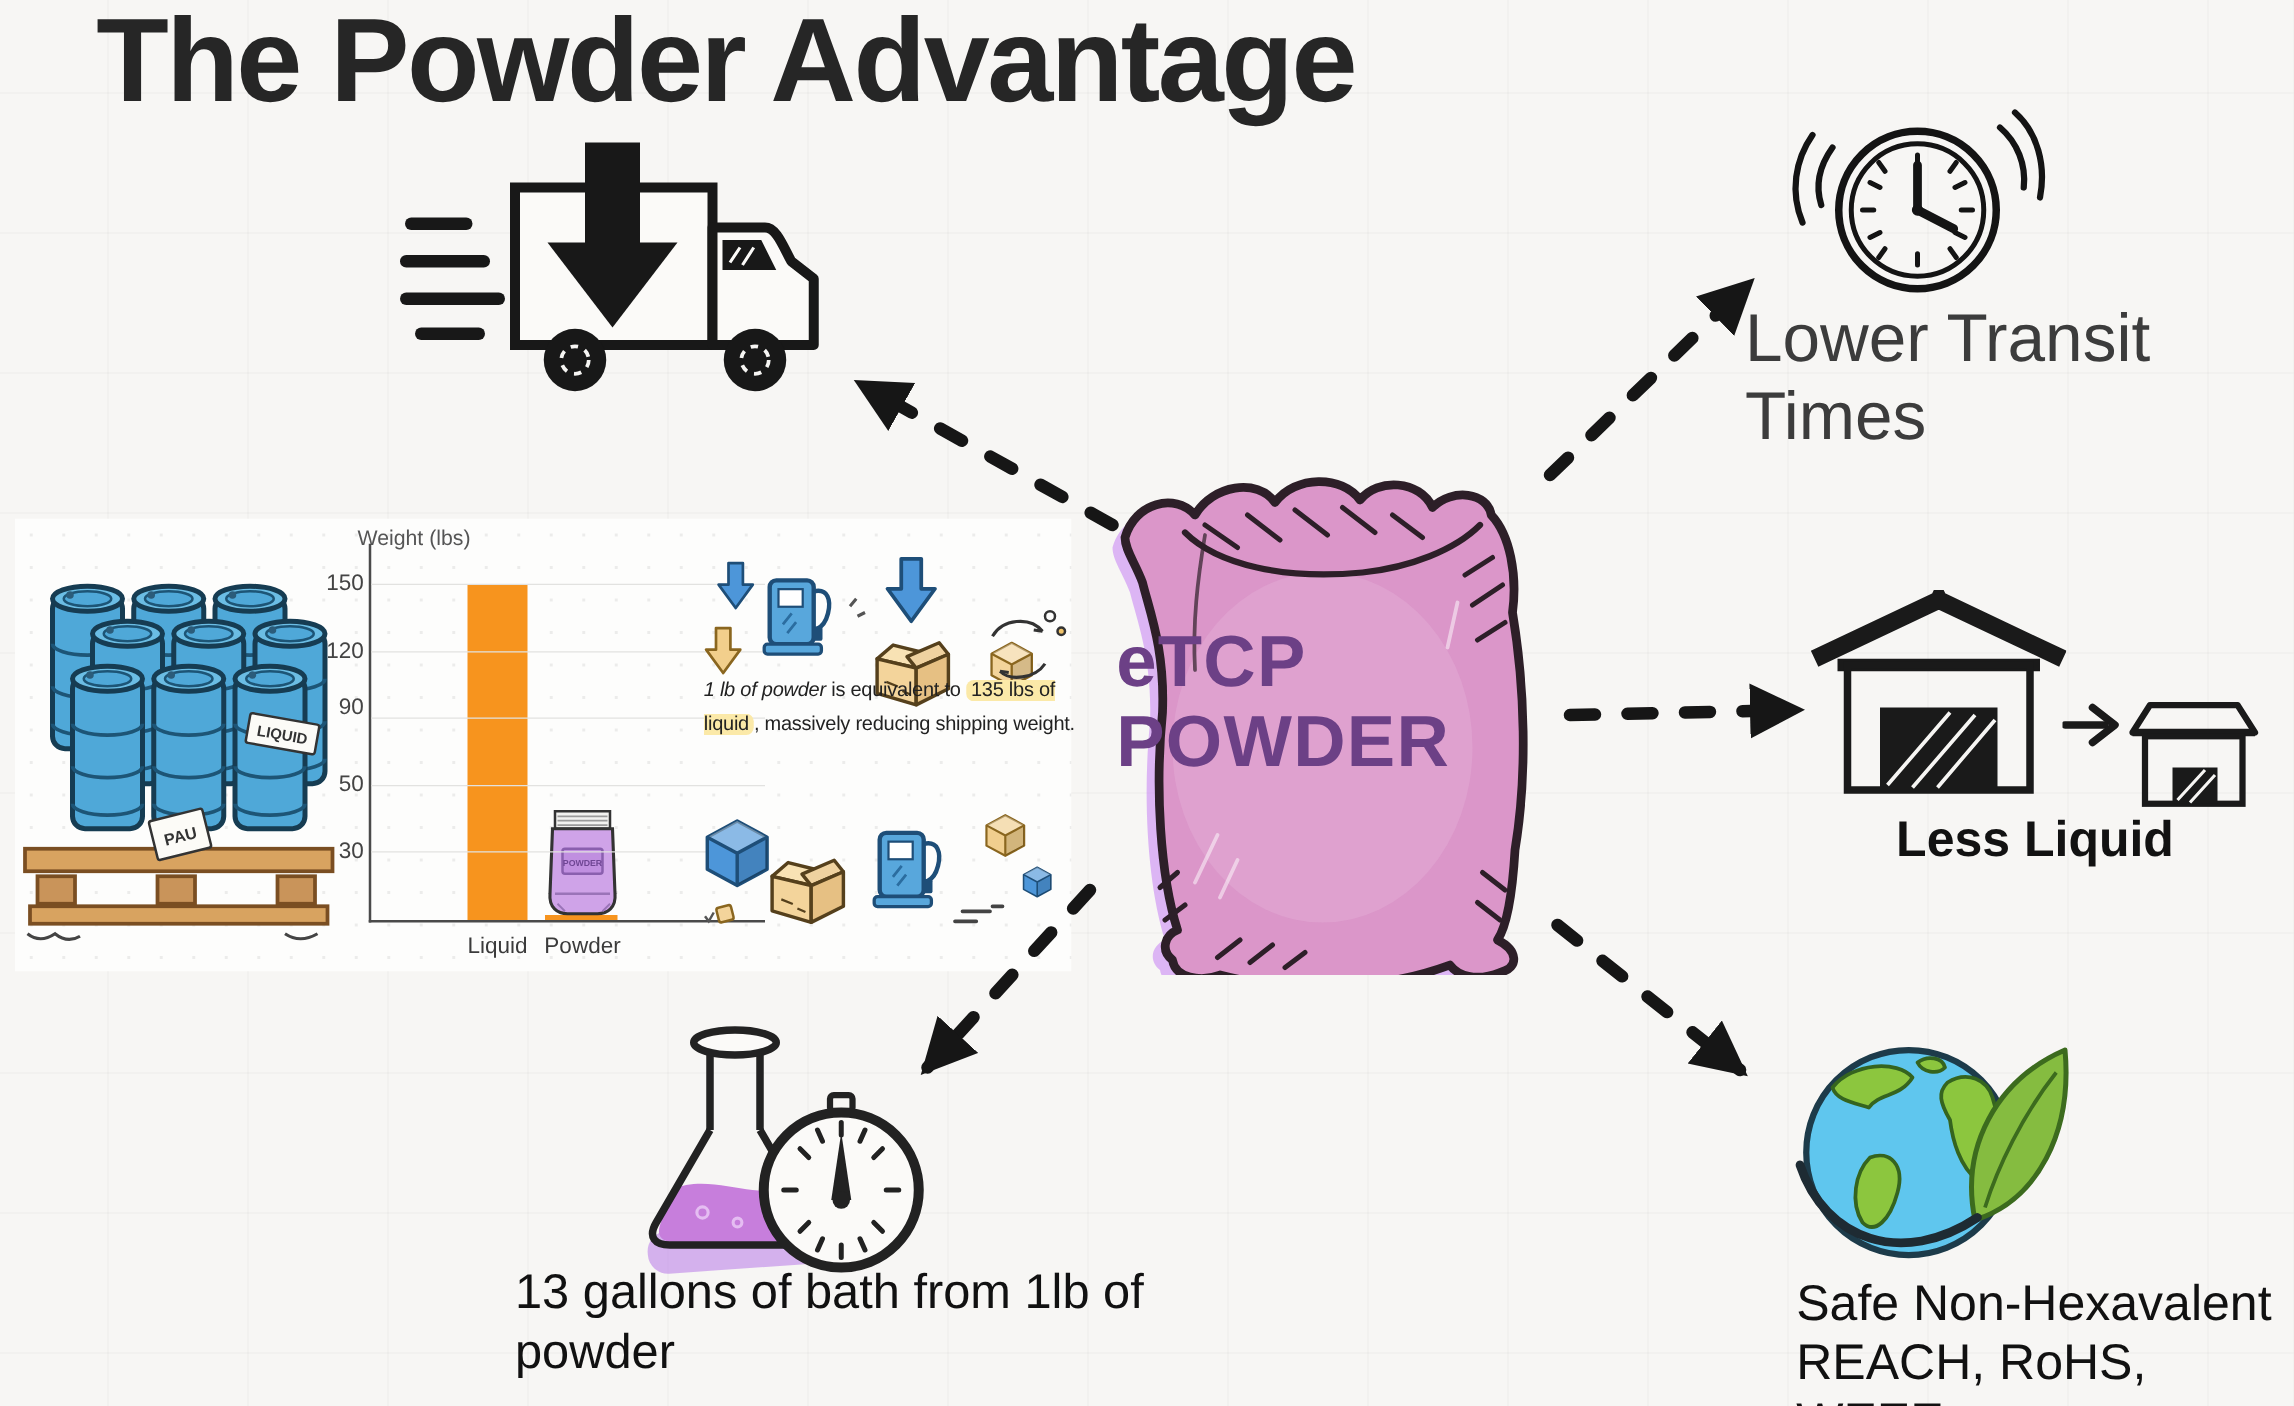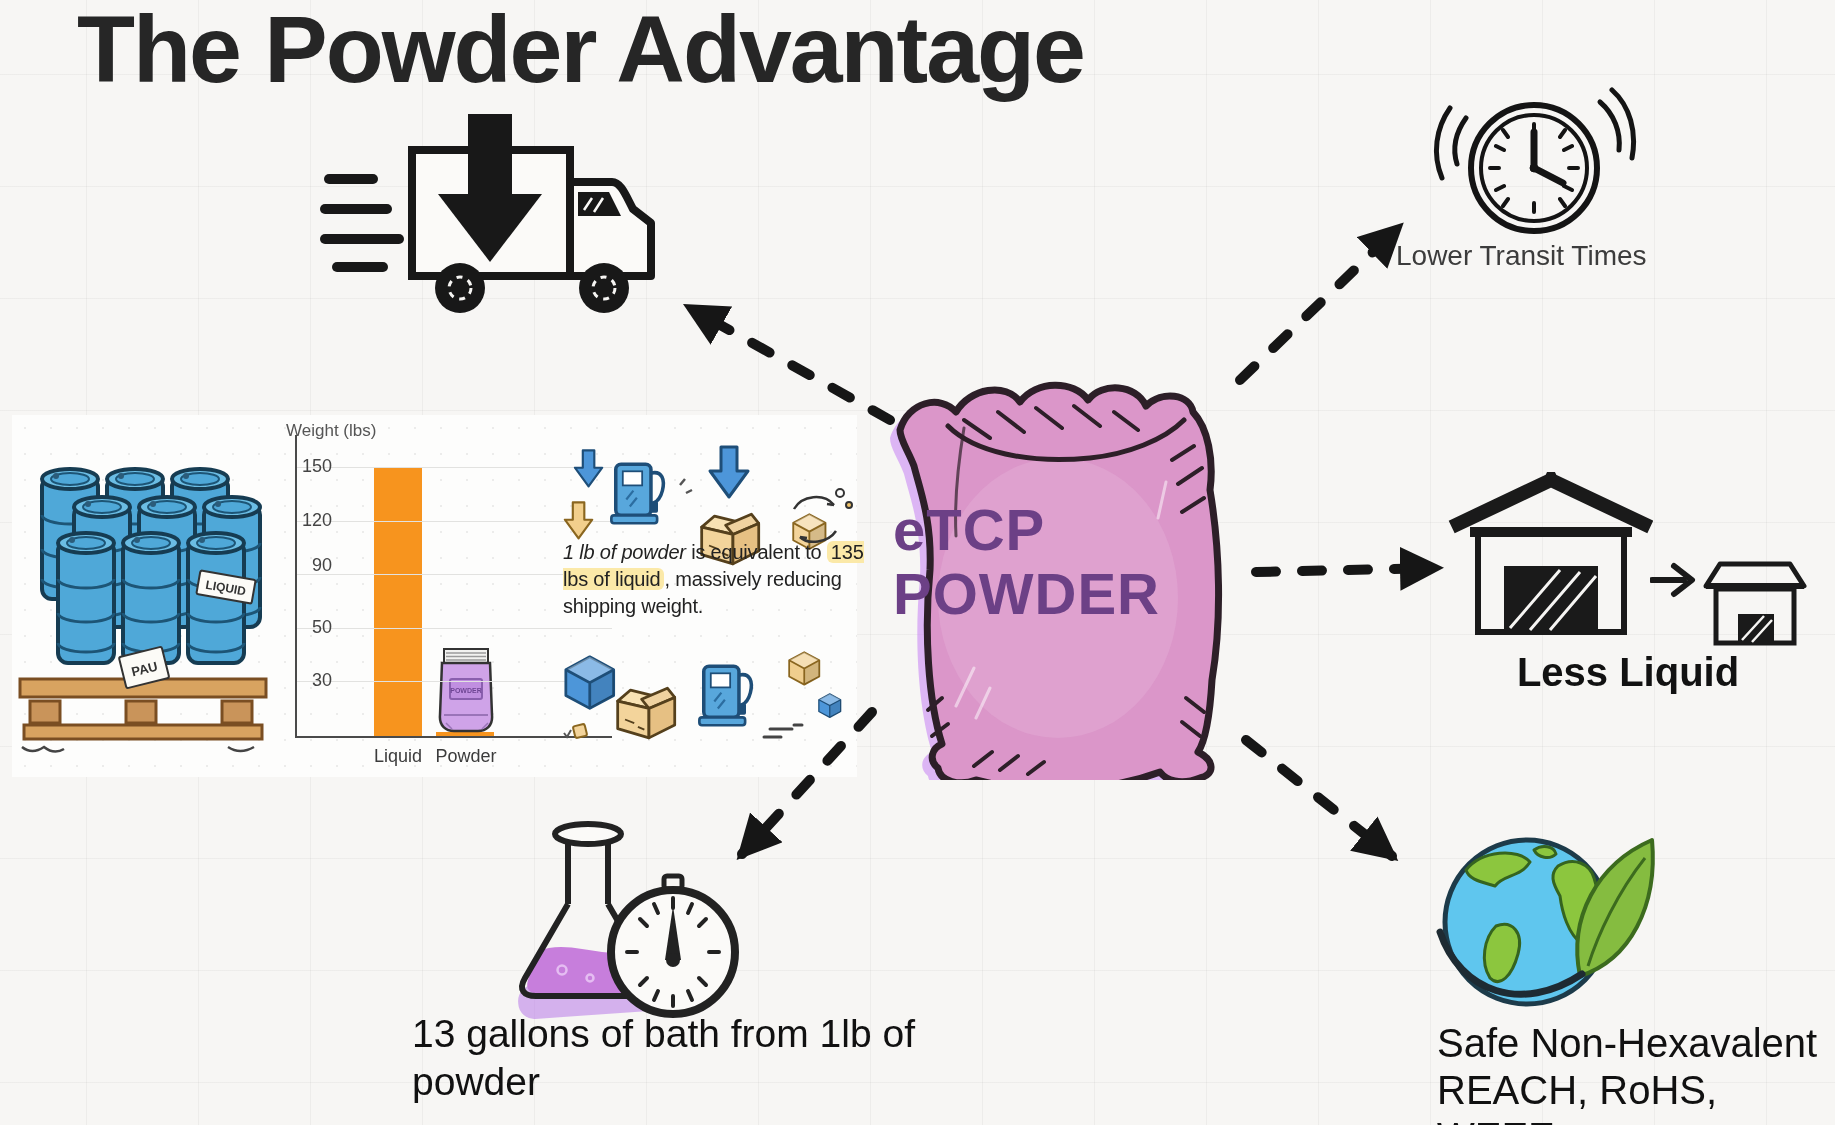--- a/index.html
+++ b/index.html
@@ -3,36 +3,36 @@
 <meta charset="utf-8">
 <style>
   html,body{margin:0;padding:0;background:#eceae7;font-family:"Liberation Sans",sans-serif;}
   .stage{position:relative;width:1835px;height:1125px;overflow:hidden;background:#f7f6f4;
     background-image:
       linear-gradient(to right, rgba(150,150,150,.10) 1px, transparent 1px),
       linear-gradient(to bottom, rgba(150,150,150,.10) 1px, transparent 1px);
     background-size:112px 112px;background-position:-26px -38px;}
   .abs{position:absolute;}
   .title{left:66px;top:0px;font-size:95px;font-weight:700;letter-spacing:-2px;color:#262626;line-height:1.05;margin-left:11px;}
-  .transit-label{left:1396px;top:240px;width:440px;font-size:28px;font-weight:400;color:#3c3c3c;}
+  .transit-label{left:1396px;top:240px;width:440px;font-size:54px;font-weight:400;color:#3c3c3c;}
   .storage-label{left:1448px;top:650px;width:360px;font-size:40px;font-weight:700;text-align:center;color:#121212;}
   .bath-label{left:412px;top:1010px;width:640px;font-size:39px;line-height:48px;font-weight:400;color:#111;}
   .safety-label{left:1437px;top:1020px;font-size:40px;line-height:47px;font-weight:400;color:#111;}
   
   .panel{left:12px;top:415px;width:845px;height:362px;background:#fdfdfc;
     background-image:radial-gradient(rgba(0,0,0,.065) 1.2px, transparent 1.4px);
     background-size:26px 26px;}
   .chart-ylabel{left:274px;top:6px;font-size:17px;color:#555;}
   .plot{left:283px;top:20px;width:315px;height:301px;border-left:2px solid #4a4a4a;border-bottom:2px solid #4a4a4a;}
   .gridline{position:absolute;left:0;width:100%;height:1px;background:#e2e2e0;}
-  .ytick{position:absolute;left:-44px;width:38px;text-align:right;font-size:18px;color:#444;margin-left:41px;}
+  .ytick{position:absolute;left:-44px;width:38px;text-align:right;font-size:18px;color:#444;}
   .bar{position:absolute;bottom:0;}
   .xlabel{position:absolute;top:calc(100% + 10px);width:90px;text-align:center;font-size:18px;color:#3b3b3b;}
   .pouch{position:absolute;left:141px;bottom:1px;}
-  .caption{left:551px;top:124px;width:302px;font-size:20px;line-height:27px;letter-spacing:-.2px;color:#222;}
+  .caption{left:551px;top:124px;width:302px;font-size:16px;line-height:27px;letter-spacing:-.2px;color:#222;}
   .caption .it{font-style:italic;}
   .caption .hl{background:#FBE9A8;border-radius:6px;padding:0 4px;}
   
   .sack-text{left:893px;top:498px;width:350px;text-align:left;font-size:58px;line-height:64px;
     font-weight:700;letter-spacing:1px;color:#6C4086;}
   .wh-arrow{left:1650px;top:560px;}
   svg{display:block;}
 </style>
 </head>
 <body>

